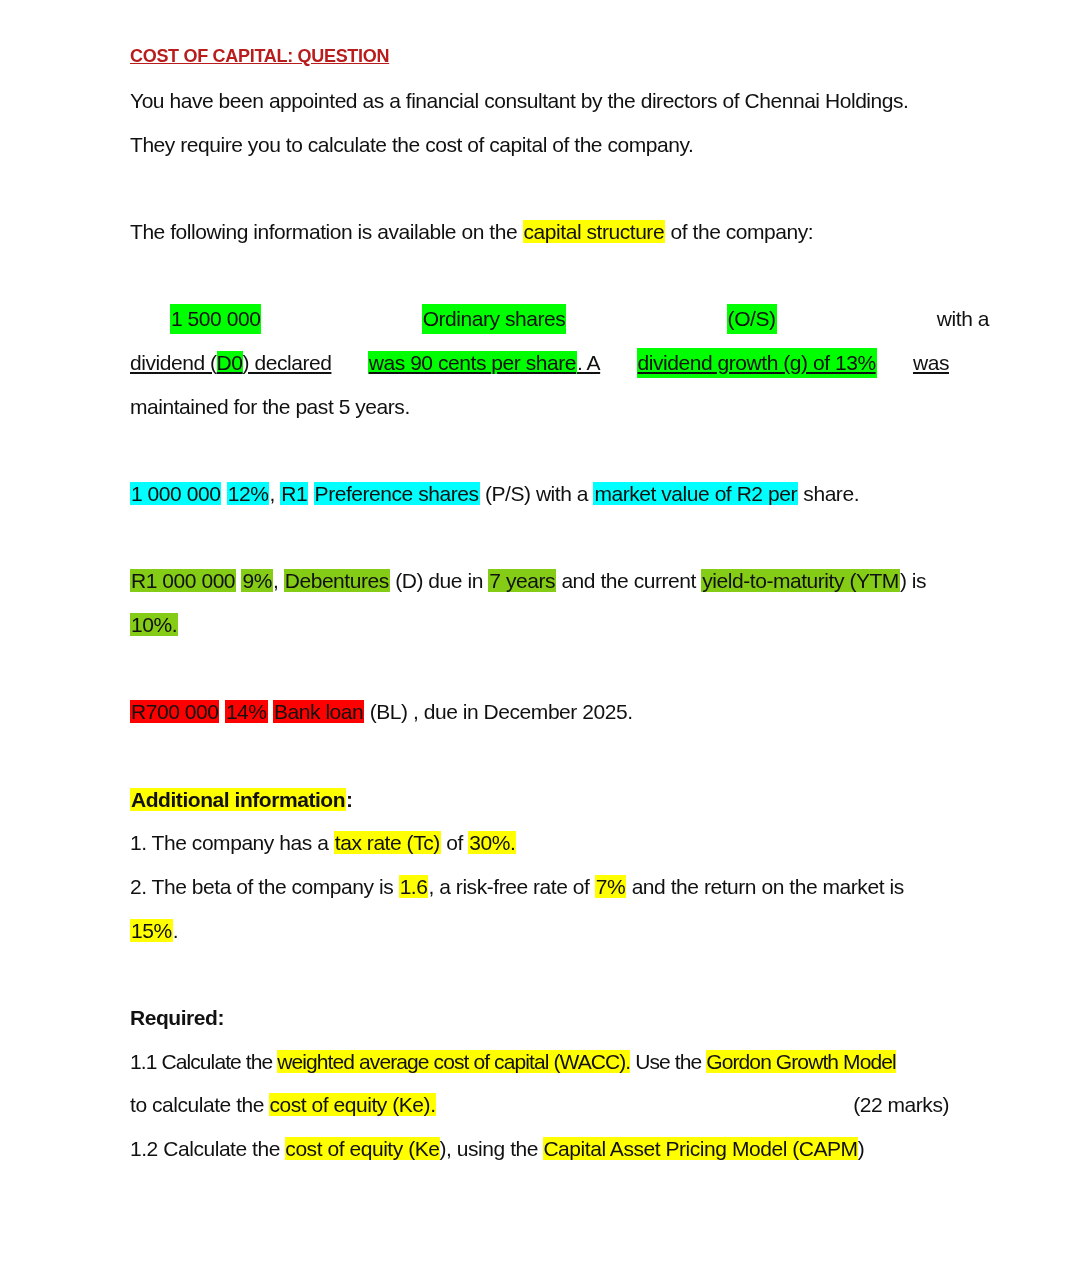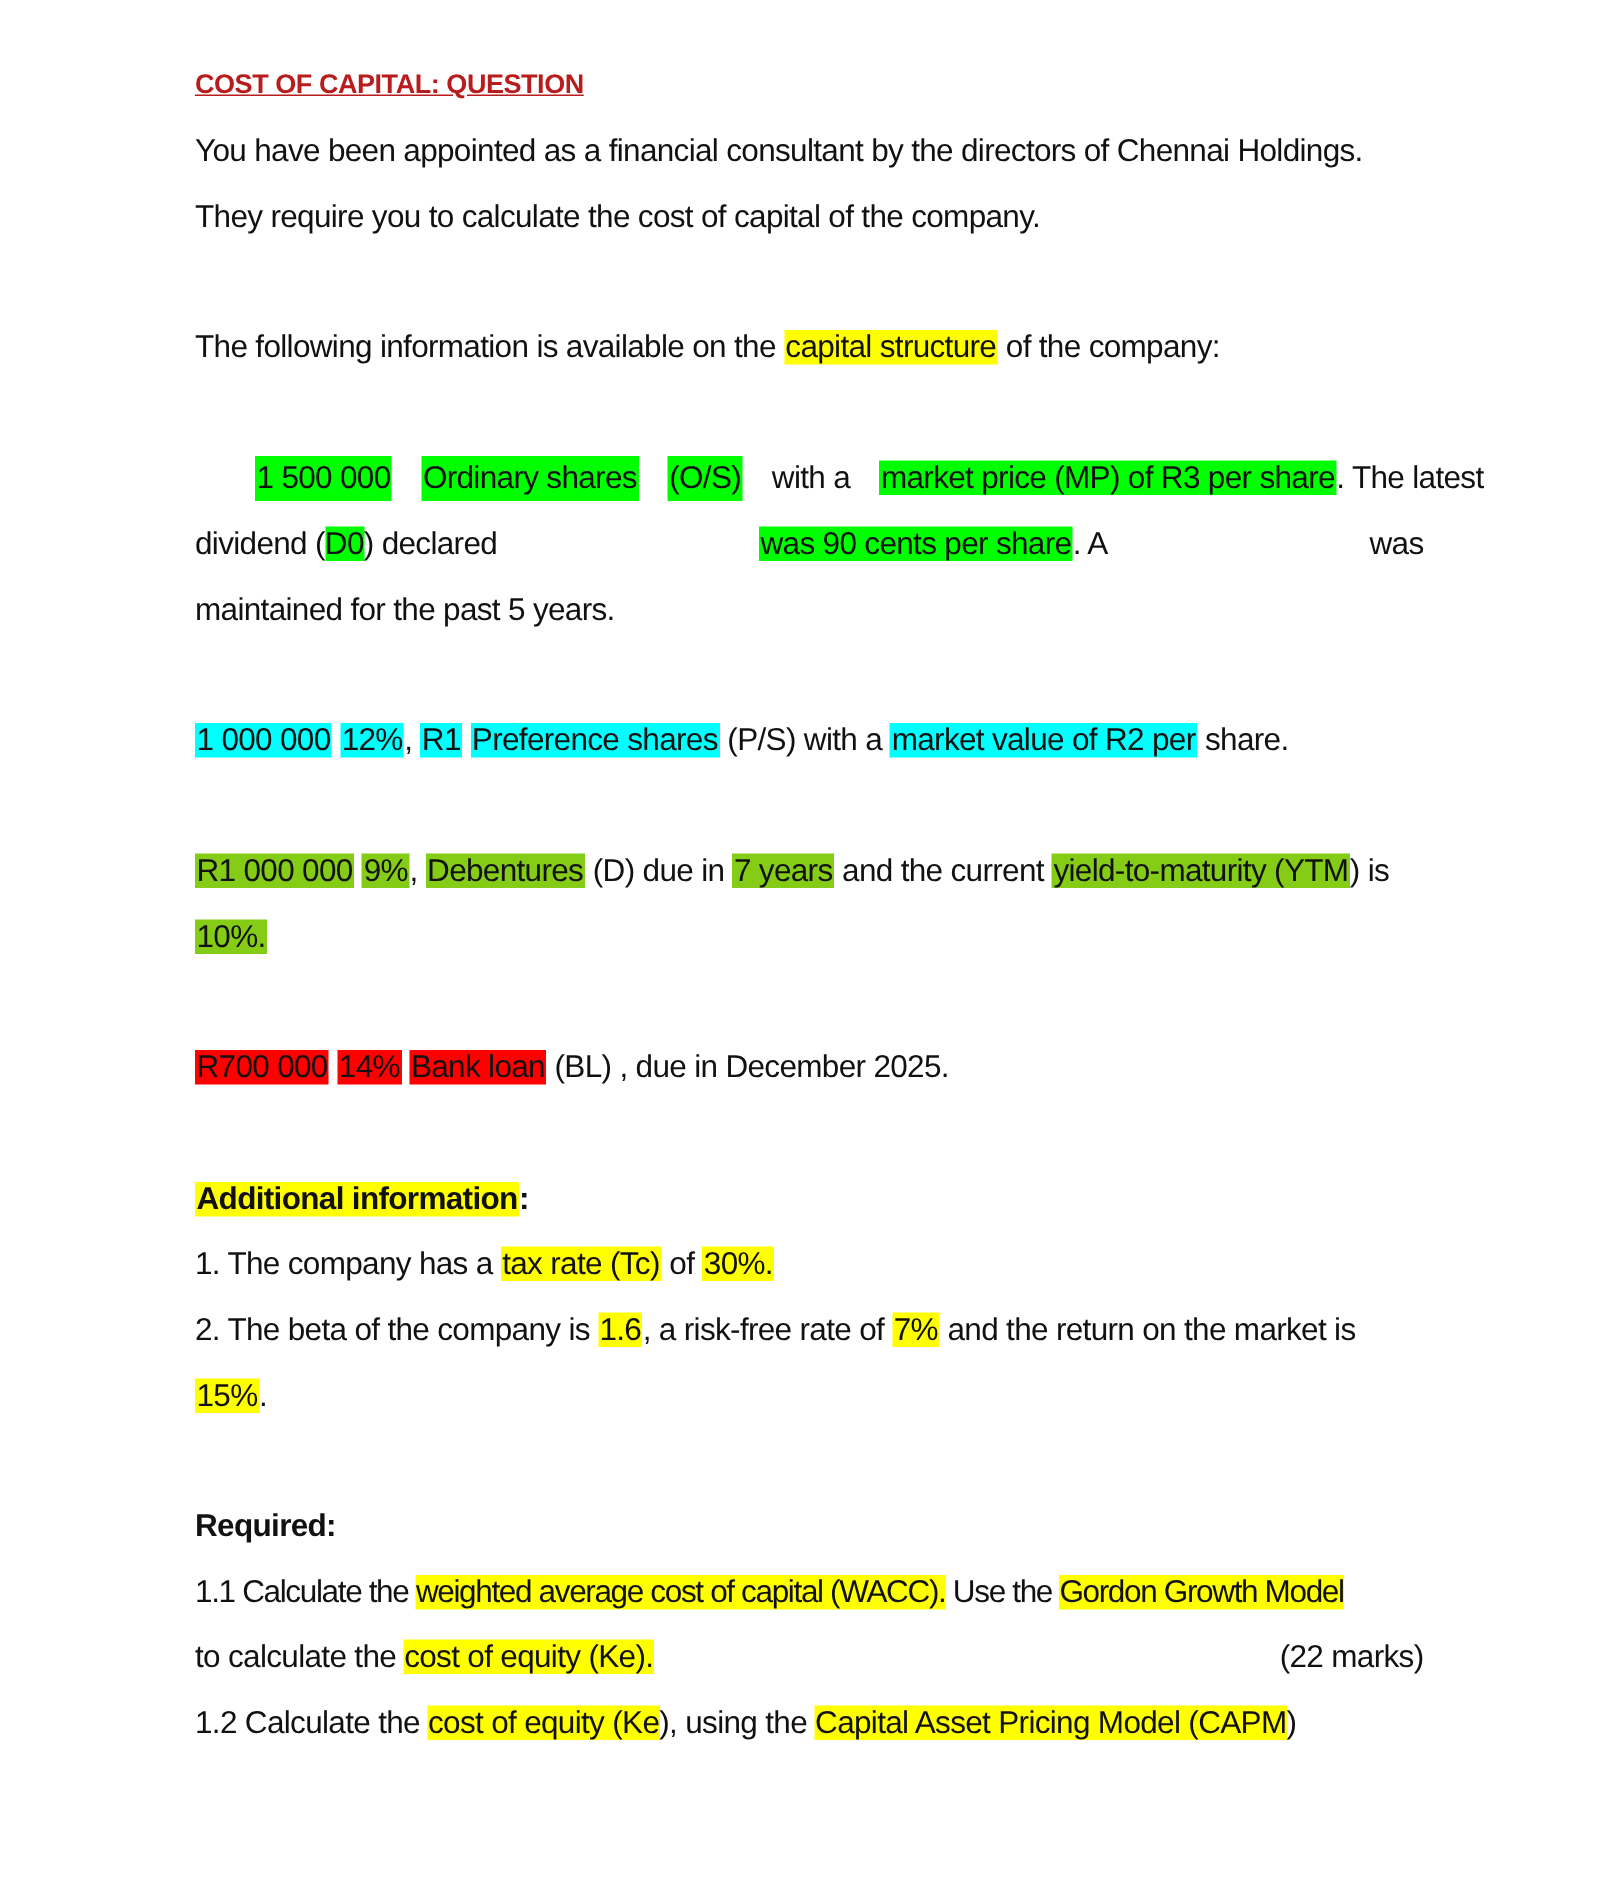--- a/index.html
+++ b/index.html
@@ -31,25 +31,25 @@
   <div class="line" style="top:86px;">You have been appointed as a financial consultant by the directors of Chennai Holdings.</div>
   <div class="line" style="top:130px;">They require you to calculate the cost of capital of the company.</div>
 
   <div class="line" style="top:217px;"><span>The following information is available on the </span><span class="hl yellow">capital structure</span><span> of the company:</span></div>
 
   <div class="line just" style="top:304px;padding-left:40px;">
     <span class="hl green">1 500 000</span>
     <span class="hl green">Ordinary shares</span>
     <span class="hl green">(O/S)</span>
     <span>with a</span>
-    <span><span class="hl green">market price (MP) of R3 per share</span><span>. The latest</span></span>
   </div>
-  <div class="line just" style="top:348px;">
+  <div class="line just" style="top:348px;text-decoration:underline;">
     <span><span>dividend (</span><span class="green">D0</span><span>) declared</span></span>
     <span><span class="hl green">was 90 cents per share</span><span>. A</span></span>
+    <span class="hl green">dividend growth (g) of 13%</span>
     <span>was</span>
   </div>
   <div class="line" style="top:392px;">maintained for the past 5 years.</div>
 
   <div class="line" style="top:479px;"><span class="hl cyan">1 000 000</span> <span class="hl cyan">12%</span><span>, </span><span class="hl cyan">R1</span> <span class="hl cyan">Preference shares</span><span> (P/S) with a </span><span class="hl cyan">market value of R2 per</span><span> share.</span></div>
 
   <div class="line" style="top:566px; width:819px;"><span class="hl magenta">R1 000 000</span> <span class="hl magenta">9%</span><span>, </span><span class="hl magenta">Debentures</span><span> (D) due in </span><span class="hl magenta">7 years</span><span> and the current </span><span class="hl magenta">yield-to-maturity (YTM</span><span>) is</span></div>
   <div class="line" style="top:610px;"><span class="hl magenta">10%.</span></div>
 
   <div class="line" style="top:697px;"><span class="hl red">R700 000</span> <span class="hl red">14%</span> <span class="hl red">Bank loan</span><span> (BL) , due in December 2025.</span></div>

